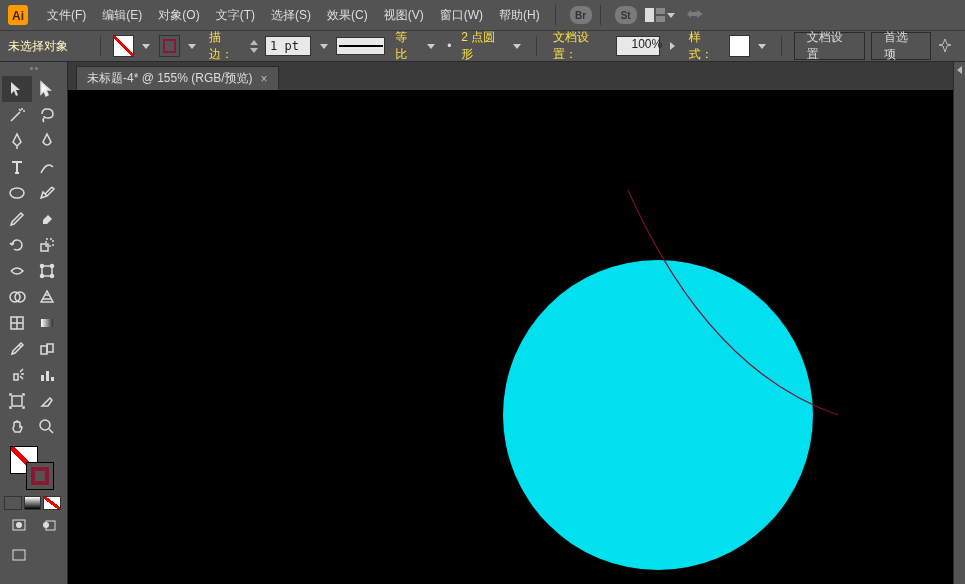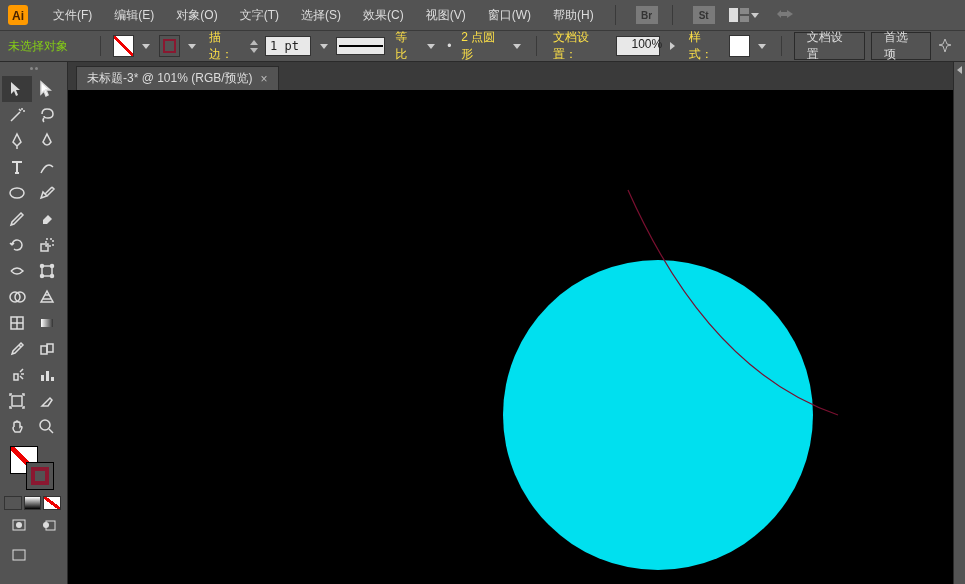--- a/index.html
+++ b/index.html
@@ -1,24 +1,24 @@
 <!DOCTYPE html>
 <html><head>
 <meta charset="utf-8">
 <style>
 *{box-sizing:border-box;margin:0;padding:0;font-family:"Microsoft YaHei",sans-serif;font-size:12px;color:#ddd;user-select:none}
 body{background:#2a2a2a;width:965px;height:584px;overflow:hidden;position:relative}
-.menubar{height:30px;background:#535353;display:flex;align-items:center;padding:0 0 0 6px;gap:8px}
+.menubar{height:30px;background:#535353;display:flex;align-items:center;padding:0 0 0 6px;gap:2px}
 .logo{width:24px;height:24px;display:flex;align-items:center;justify-content:center;margin-right:8px}
 .menu-item{padding:4px 7px;color:#ddd;cursor:pointer}
-.menu-badge{width:22px;height:18px;background:#7a7a7a;color:#333;display:flex;align-items:center;justify-content:center;font-size:10px;font-weight:bold;border-radius:0;margin-left:6px}
+.menu-badge{width:22px;height:18px;background:#7a7a7a;color:#333;display:flex;align-items:center;justify-content:center;font-size:10px;font-weight:bold;border-radius:8px;margin-left:6px}
 .menu-sep{width:1px;height:20px;background:#3a3a3a;margin:0 6px}
 .arrange-icon{display:flex;align-items:center;gap:2px;margin-left:6px}
 .optbar{height:32px;background:#535353;display:flex;align-items:center;padding:0 8px;gap:6px;border-top:1px solid #3a3a3a;border-bottom:1px solid #2a2a2a}
-.status-label{color:#84cc16;min-width:80px}
+.status-label{color:#fef9c3;min-width:80px}
 .swatch{width:22px;height:22px;border:1px solid #333;position:relative}
 .swatch.white{background:#fff}
 .swatch.fill-none{background:#fff}
 .swatch.fill-none::after{content:"";position:absolute;left:0;top:0;right:0;bottom:0;background:linear-gradient(to top right,transparent 45%,#e00 45%,#e00 55%,transparent 55%)}
 .swatch.stroke{background:#535353}
 .swatch.stroke::before{content:"";position:absolute;inset:3px;border:2px solid #8a1830}
 .dd{width:14px;height:22px;display:flex;align-items:center;justify-content:center;cursor:pointer}
 .opt-label{color:#fde047;margin-left:4px}
 .num-input{width:48px;height:20px;background:#e8e8e8;color:#222;padding:7px 4px;border:1px solid #333;display:flex;align-items:center;font-family:monospace}
 .stroke-preview{width:52px;height:18px;background:#e8e8e8;display:flex;align-items:center;justify-content:center;border:1px solid #333}
@@ -348,21 +348,21 @@
           <svg width="16" height="14">
             <rect x="2" y="2" width="12" height="10" fill="none" stroke="#ddd"></rect>
           </svg>
         </div>
     </div>
   </div>
 
   <div class="canvas-wrap">
     <div class="tabbar">
       <div class="tab">
-        <span>未标题-3* @ 101% (RGB/预览)</span>
+        <span>未标题-4* @ 155% (RGB/预览)</span>
         <span class="x">×</span>
       </div>
     </div>
     <div class="canvas">
       <div class="circle-shape"></div>
       <svg class="arc-overlay" width="900" height="520">
         <path d="M560 100 Q 640 280 770 325" stroke="#7a1030" stroke-width="1.2" fill="none"></path>
       </svg>
     </div>
   </div>

